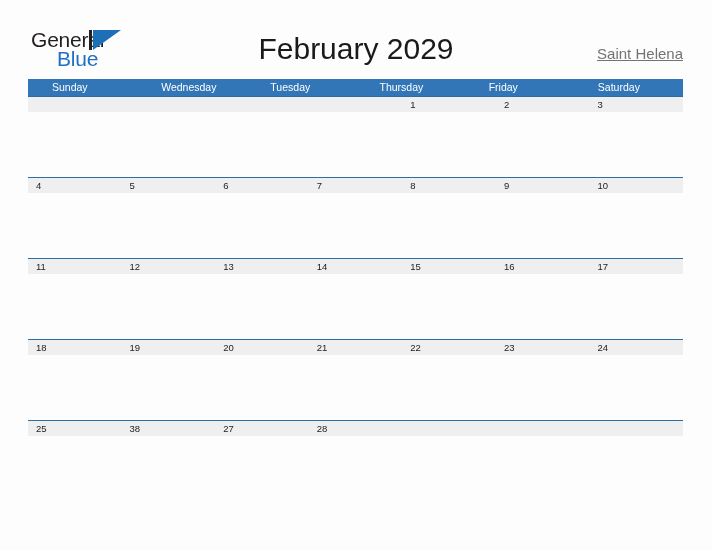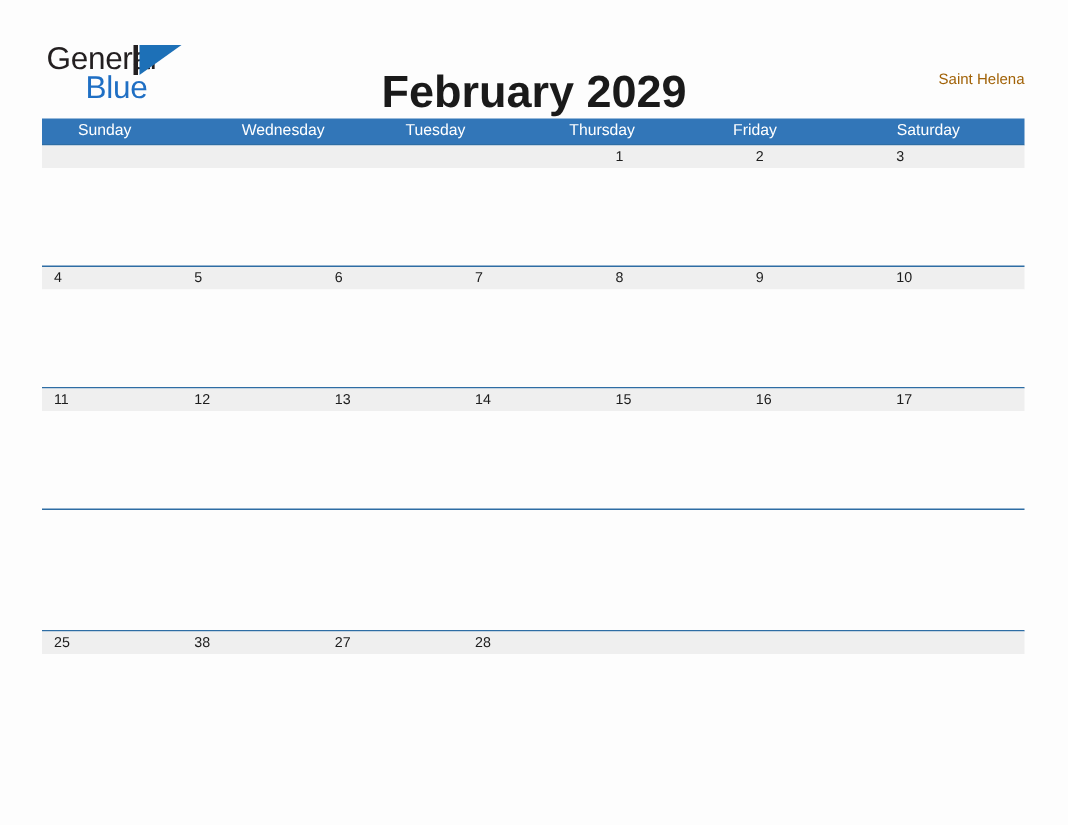--- a/index.html
+++ b/index.html
@@ -79,34 +79,34 @@
   
   .cal-title {
     position: absolute;
     left: 0;
     right: 0;
     top: 32px;
     text-align: center;
     font-size: 30px;
     line-height: 34px;
     color: #1a1a1a;
-    font-weight: bold;
-    font-family: "Liberation Sans", sans-serif;
-    margin-top: 13px;
+    font-weight: normal;
+    font-family: "Liberation Sans", sans-serif;
   }
 
   
   .cal-location {
     position: absolute;
     right: 29px;
     top: 46px;
-    font-size: 10px;
+    font-size: 15px;
     line-height: 16px;
-    color: #a16207;
-    font-family: "Liberation Sans", sans-serif;
+    color: #737373;
+    font-family: "Liberation Sans", sans-serif;
+    text-decoration: underline;
   }
 
   
   .calendar {
     position: absolute;
     left: 28px;
     top: 79px;
     width: 655px;
   }
 
@@ -218,20 +218,29 @@
       <div class="daynum-cell">13</div>
       <div class="daynum-cell">14</div>
       <div class="daynum-cell">15</div>
       <div class="daynum-cell">16</div>
       <div class="daynum-cell">17</div>
     </div>
     <div class="body-strip"></div>
   </div>
 
   <div class="week-row">
+    <div class="daynum-strip">
+      <div class="daynum-cell">18</div>
+      <div class="daynum-cell">19</div>
+      <div class="daynum-cell">20</div>
+      <div class="daynum-cell">21</div>
+      <div class="daynum-cell">22</div>
+      <div class="daynum-cell">23</div>
+      <div class="daynum-cell">24</div>
+    </div>
     <div class="body-strip"></div>
   </div>
 
   <div class="week-row">
     <div class="daynum-strip">
       <div class="daynum-cell">25</div>
       <div class="daynum-cell">38</div>
       <div class="daynum-cell">27</div>
       <div class="daynum-cell">28</div>
       <div class="daynum-cell"></div>

